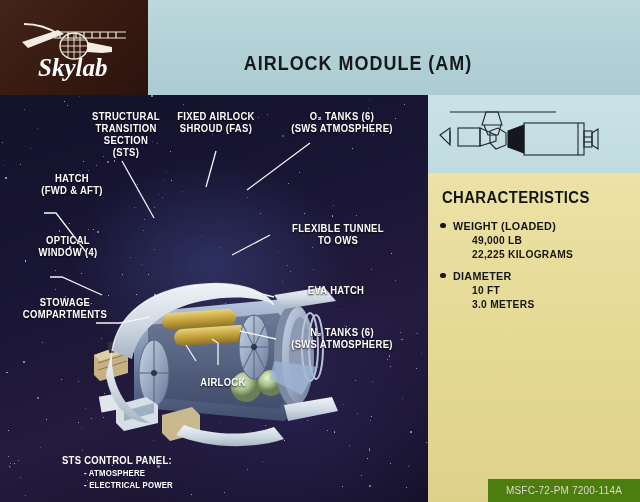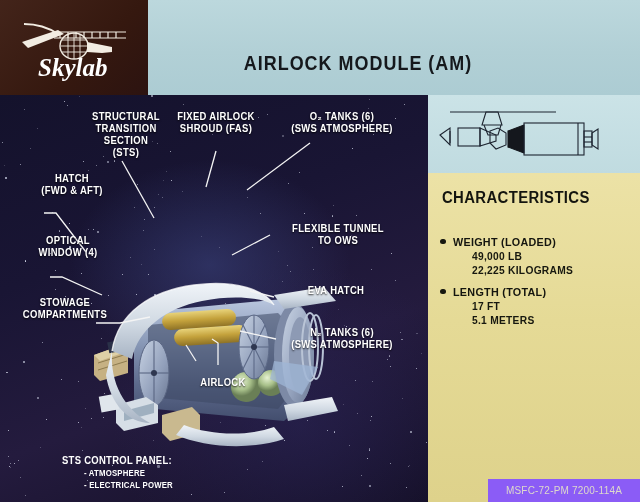--- a/index.html
+++ b/index.html
@@ -78,35 +78,35 @@
     position:absolute;left:0;top:78px;width:212px;height:329px;
     background:#e6dc9a;
     background-image:linear-gradient(180deg,#ece2a6 0%,#e5da96 45%,#ded28b 100%);
   }
   #char-title{
     position:absolute;left:14px;top:16px;color:#14150f;
     font-size:16px;font-weight:bold;letter-spacing:.4px;
     transform:scaleX(.93);transform-origin:left top;
     font-family:"Liberation Sans",sans-serif;
   }
-  #char-list{position:absolute;left:12px;top:62px;width:196px;}
+  #char-list{position:absolute;left:12px;top:46px;width:196px;}
   .ch-item{margin-bottom:9px;}
   .ch-head{display:flex;align-items:center;gap:7px;}
   .ch-dot{width:5.5px;height:5.5px;border-radius:50%;background:#17180f;flex:0 0 auto;}
   .ch-name{
     font-size:11.6px;font-weight:bold;color:#14150f;letter-spacing:.3px;
     transform:scaleX(.93);transform-origin:left center;white-space:nowrap;
   }
   .ch-val{
     font-size:11px;font-weight:bold;color:#17180f;margin-left:32px;margin-top:2px;
     letter-spacing:.3px;transform:scaleX(.93);transform-origin:left center;white-space:nowrap;
   }
   #footer-code{
     position:absolute;left:488px;top:479px;width:152px;height:23px;
-    background:#8b5cf6;color:#ded9cb;
+    background:#4d7c0f;color:#ded9cb;
     font-size:10px;letter-spacing:.2px;
     display:flex;align-items:center;justify-content:center;
     font-family:"Liberation Sans",sans-serif;
   }
 </style>
 </head>
 <body>
 
 <div id="poster">
 
@@ -536,29 +536,29 @@
 
         <div class="ch-item">
           <div class="ch-head">
             <span class="ch-dot"></span>
             <span class="ch-name">WEIGHT (LOADED)</span>
           </div>
           <div class="ch-val">49,000 LB</div>
           <div class="ch-val">22,225 KILOGRAMS</div>
         </div>
 
-
         <div class="ch-item">
           <div class="ch-head">
             <span class="ch-dot"></span>
-            <span class="ch-name">LENGTH (TOTAL)</span>
+            <span class="ch-name">DIAMETER</span>
           </div>
-          <div class="ch-val">17 FT</div>
-          <div class="ch-val">5.1 METERS</div>
+          <div class="ch-val">10 FT</div>
+          <div class="ch-val">3.0 METERS</div>
         </div>
+
 
 
       </div>
     </div>
   </div>
 
   <div id="footer-code">MSFC-72-PM  7200-114A</div>
 </div>
 
 </body></html>

